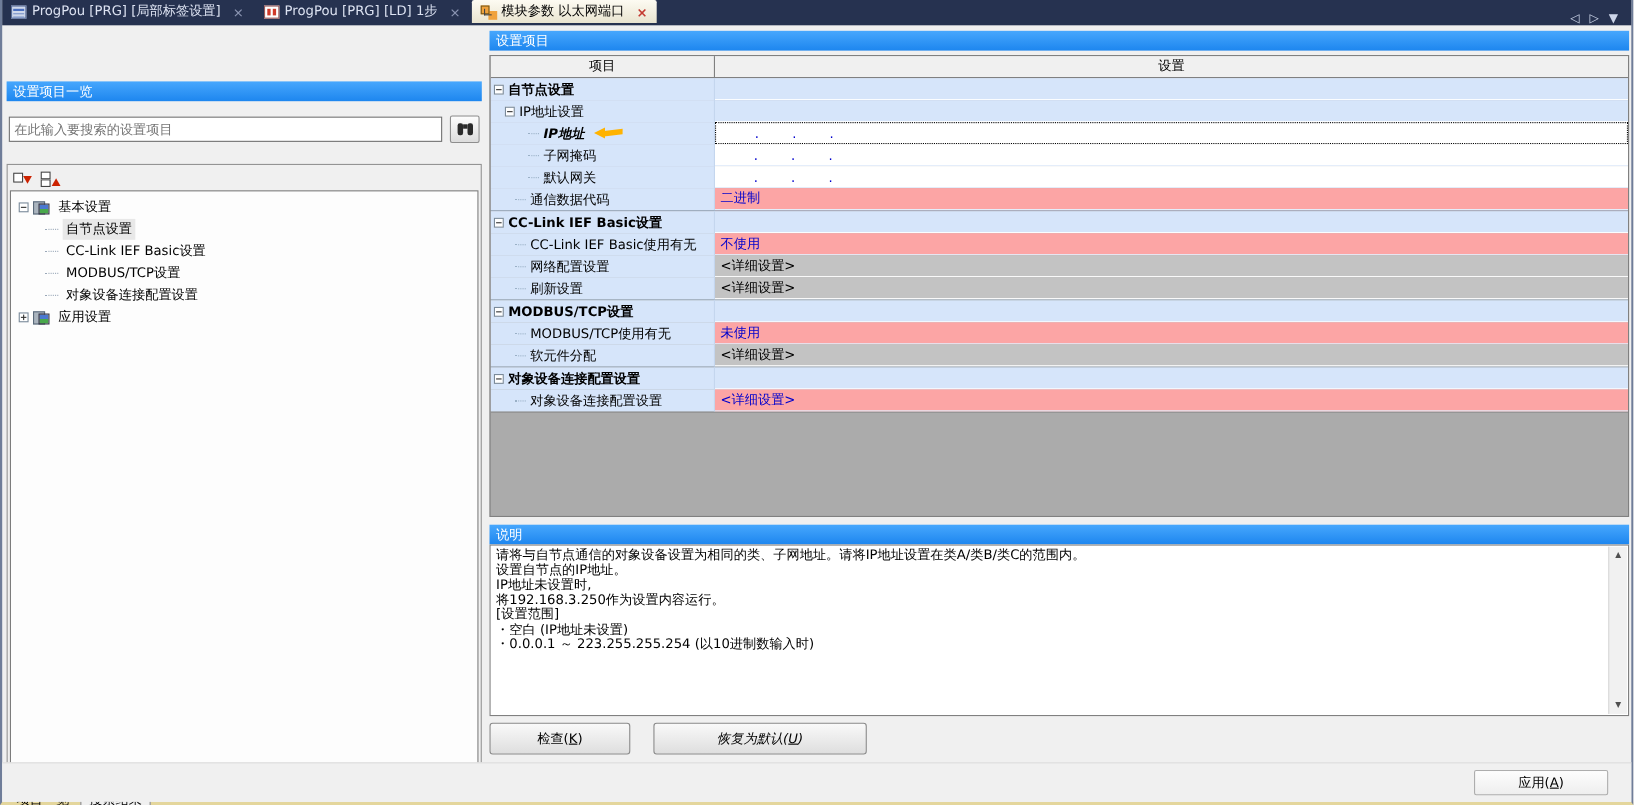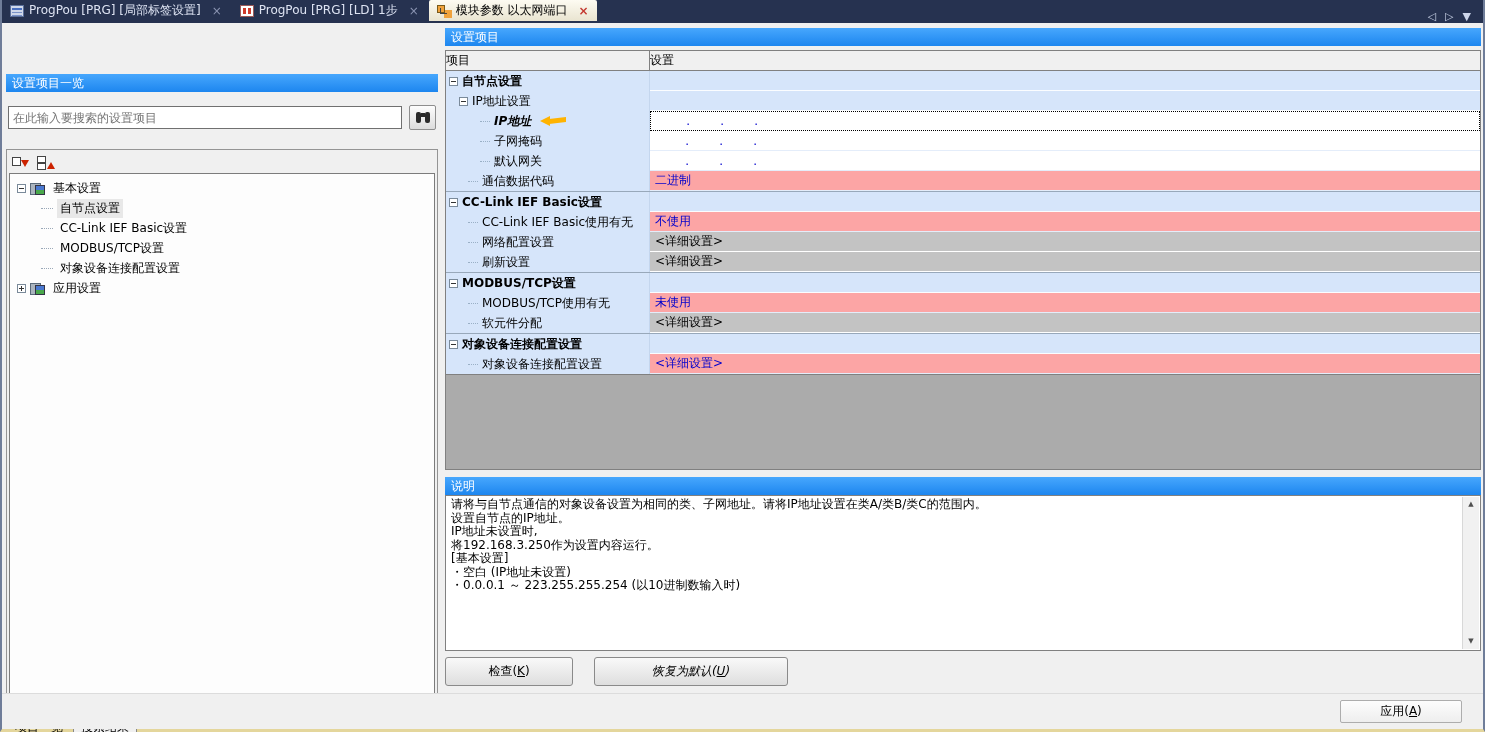--- a/index.html
+++ b/index.html
@@ -73,21 +73,21 @@
   .pm::before { content:""; position:absolute; left:1px; right:1px; top:3px; height:1px; background:#333; }
   .pm.plus::after { content:""; position:absolute; top:1px; bottom:1px; left:3px; width:1px; background:#333; }
 
   .bottom-tabs { display:flex; align-items:center; height:20px; margin-top:2px; padding-left:2px; }
   .btab { padding:1px 7px; white-space:nowrap; }
   .btab.inactive { border:1px solid #888; background:#f0f0f0; margin-left:3px; }
 
   
   .table-area { margin-top:4px; height:420px; border:1px solid #808080; background:#ababab; overflow:hidden; }
   .thead { display:flex; height:20px; background:#f0f0f0; border-bottom:1px solid #808080; }
-  .th { line-height:19px; }
+  .th { line-height:19px; text-align:center; }
   .th-item { width:204px; border-right:1px solid #808080; }
   .th-setting { flex:1; }
   .trow { display:flex; height:20px; }
   .trow.t-group { border-top:1px solid #98a8ba; height:21px; }
   .trow.t-group.first { border-top:none; height:20px; }
   .tbody { border-bottom:1px solid #808080; }
   .c-item { width:204px; display:flex; align-items:center; gap:4px; background:#d6e5fa;
             border-right:1px solid #c4d6ee; overflow:hidden; white-space:nowrap; }
   .ci-group { padding-left:3px; }
   .ci-group .row-label { font-weight:bold; }
@@ -330,21 +330,21 @@
           </div>
       </div>
 
       <div class="panel-header desc-header">说明</div>
       <div class="desc-box">
         <div>
             <div class="desc-line">请将与自节点通信的对象设备设置为相同的类、子网地址。请将IP地址设置在类A/类B/类C的范围内。</div>
             <div class="desc-line">设置自节点的IP地址。</div>
             <div class="desc-line">IP地址未设置时,</div>
             <div class="desc-line">将192.168.3.250作为设置内容运行。</div>
-            <div class="desc-line">[基本设置]</div>
+            <div class="desc-line">[设置范围]</div>
             <div class="desc-line">・空白 (IP地址未设置)</div>
             <div class="desc-line">・0.0.0.1 ～ 223.255.255.254 (以10进制数输入时)</div>
           </div>
         <div class="vscroll">
           <div class="varrow up">▲</div>
           <div class="varrow down">▼</div>
         </div>
       </div>
 
       <div class="btn-row">

